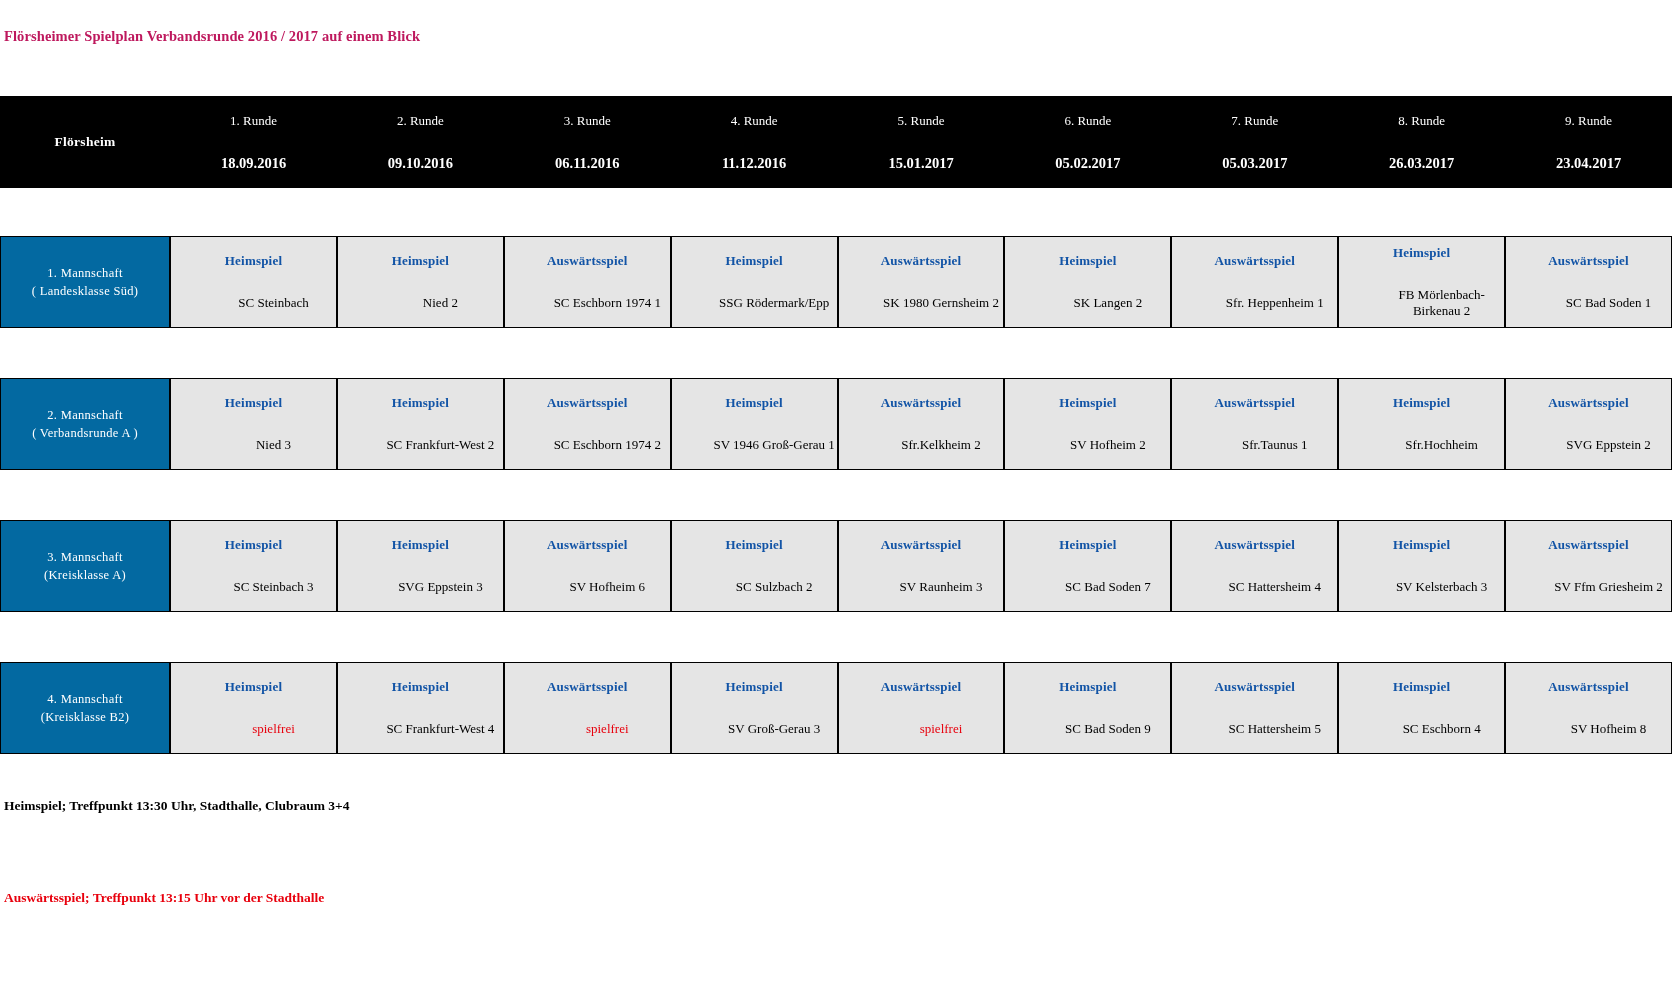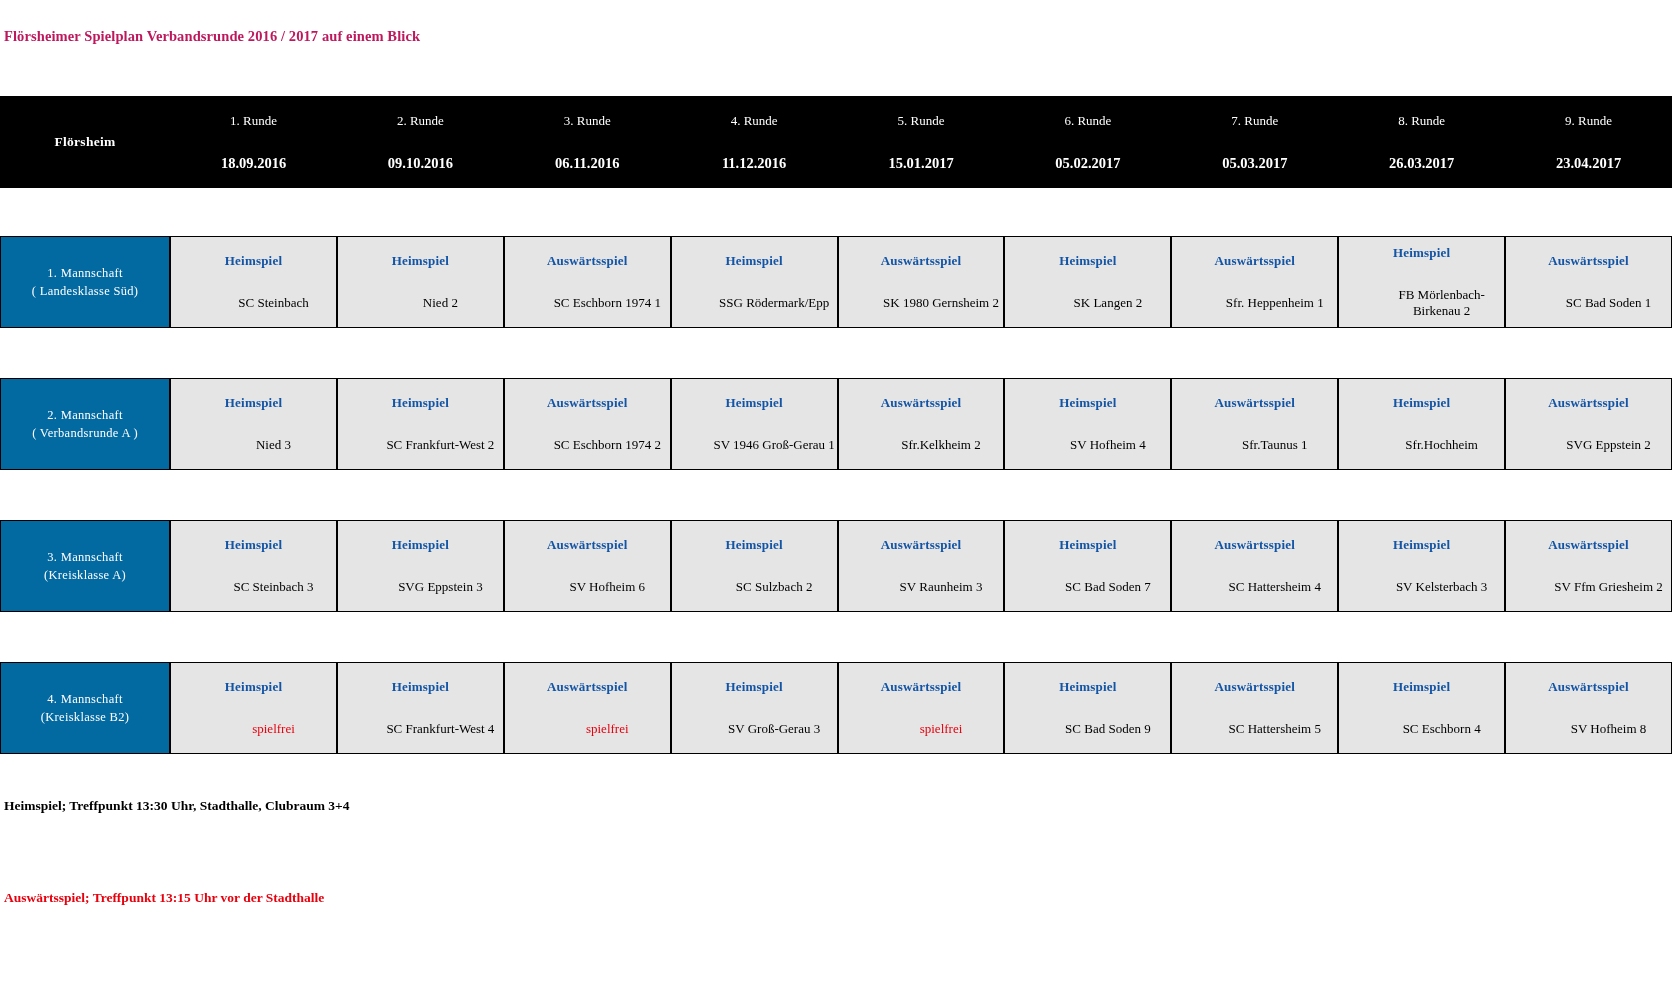--- a/index.html
+++ b/index.html
@@ -248,21 +248,21 @@
         <td>
           <div class="match-type">Heimspiel</div>
           <div class="opponent">SV 1946 Groß-Gerau 1</div>
         </td>
         <td>
           <div class="match-type">Auswärtsspiel</div>
           <div class="opponent">Sfr.Kelkheim 2</div>
         </td>
         <td>
           <div class="match-type">Heimspiel</div>
-          <div class="opponent">SV Hofheim 4</div>
+          <div class="opponent">SV Hofheim 2</div>
         </td>
         <td>
           <div class="match-type">Auswärtsspiel</div>
           <div class="opponent">Sfr.Taunus 1</div>
         </td>
         <td>
           <div class="match-type">Heimspiel</div>
           <div class="opponent">Sfr.Hochheim</div>
         </td>
         <td>

